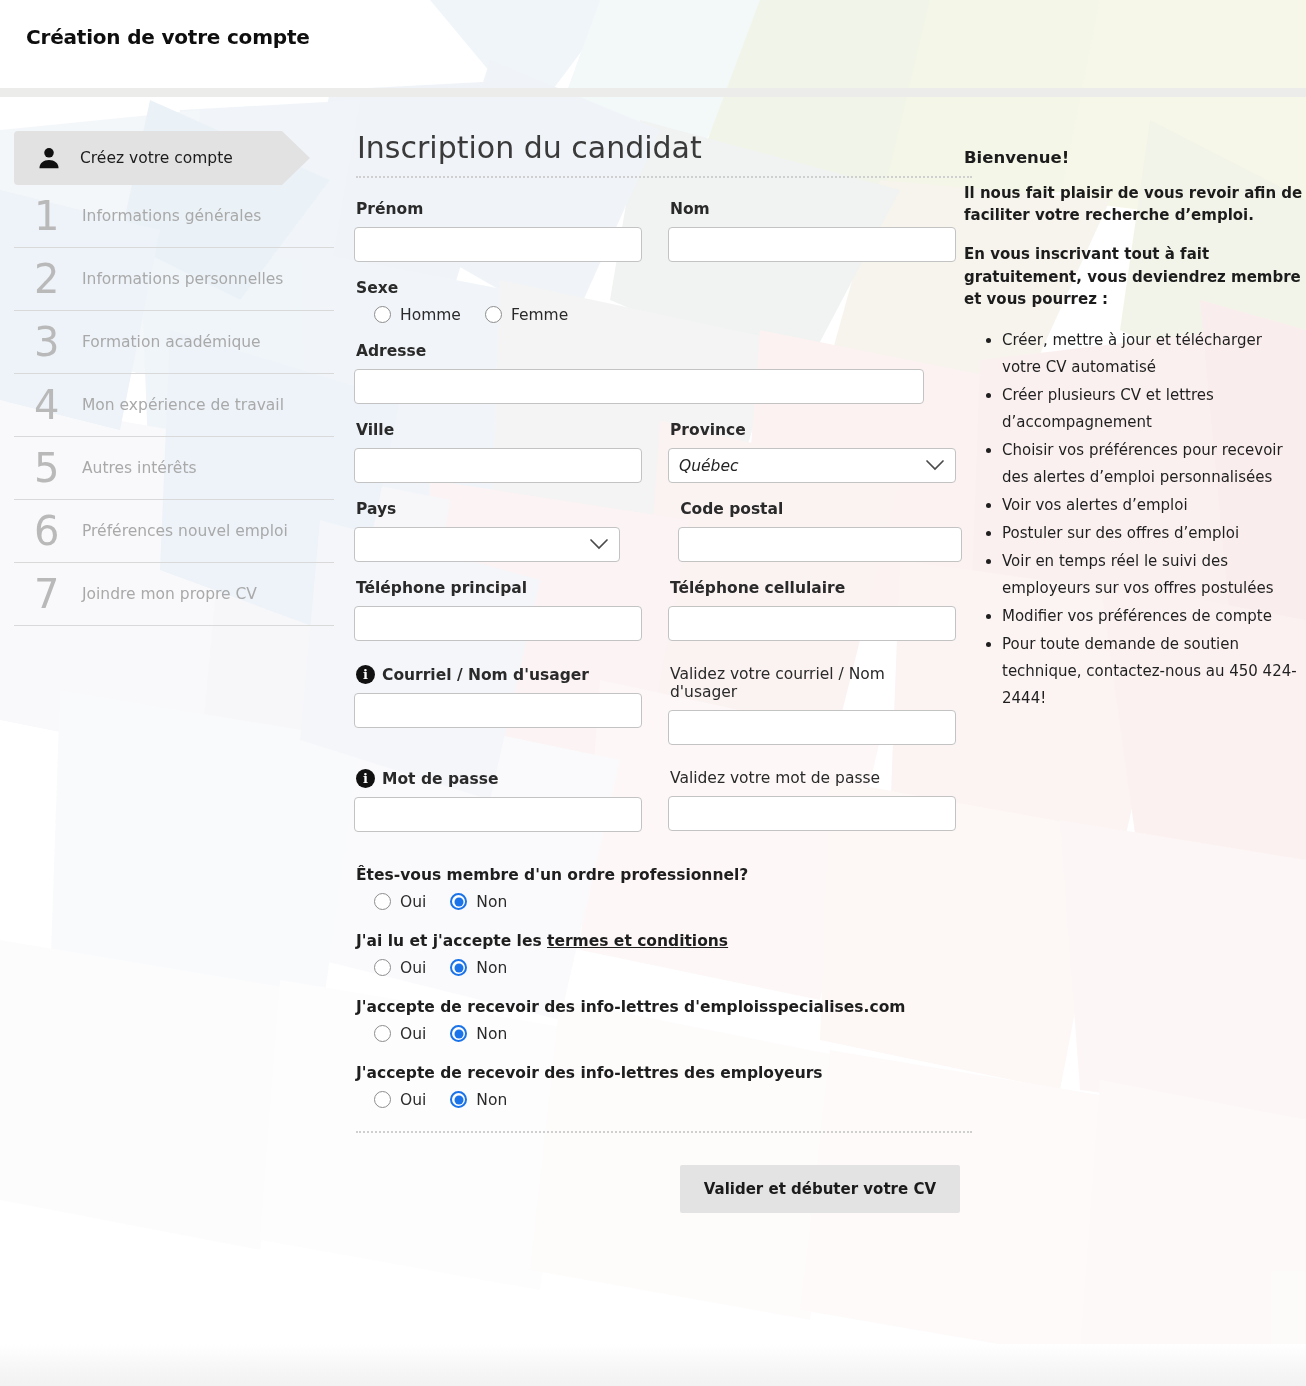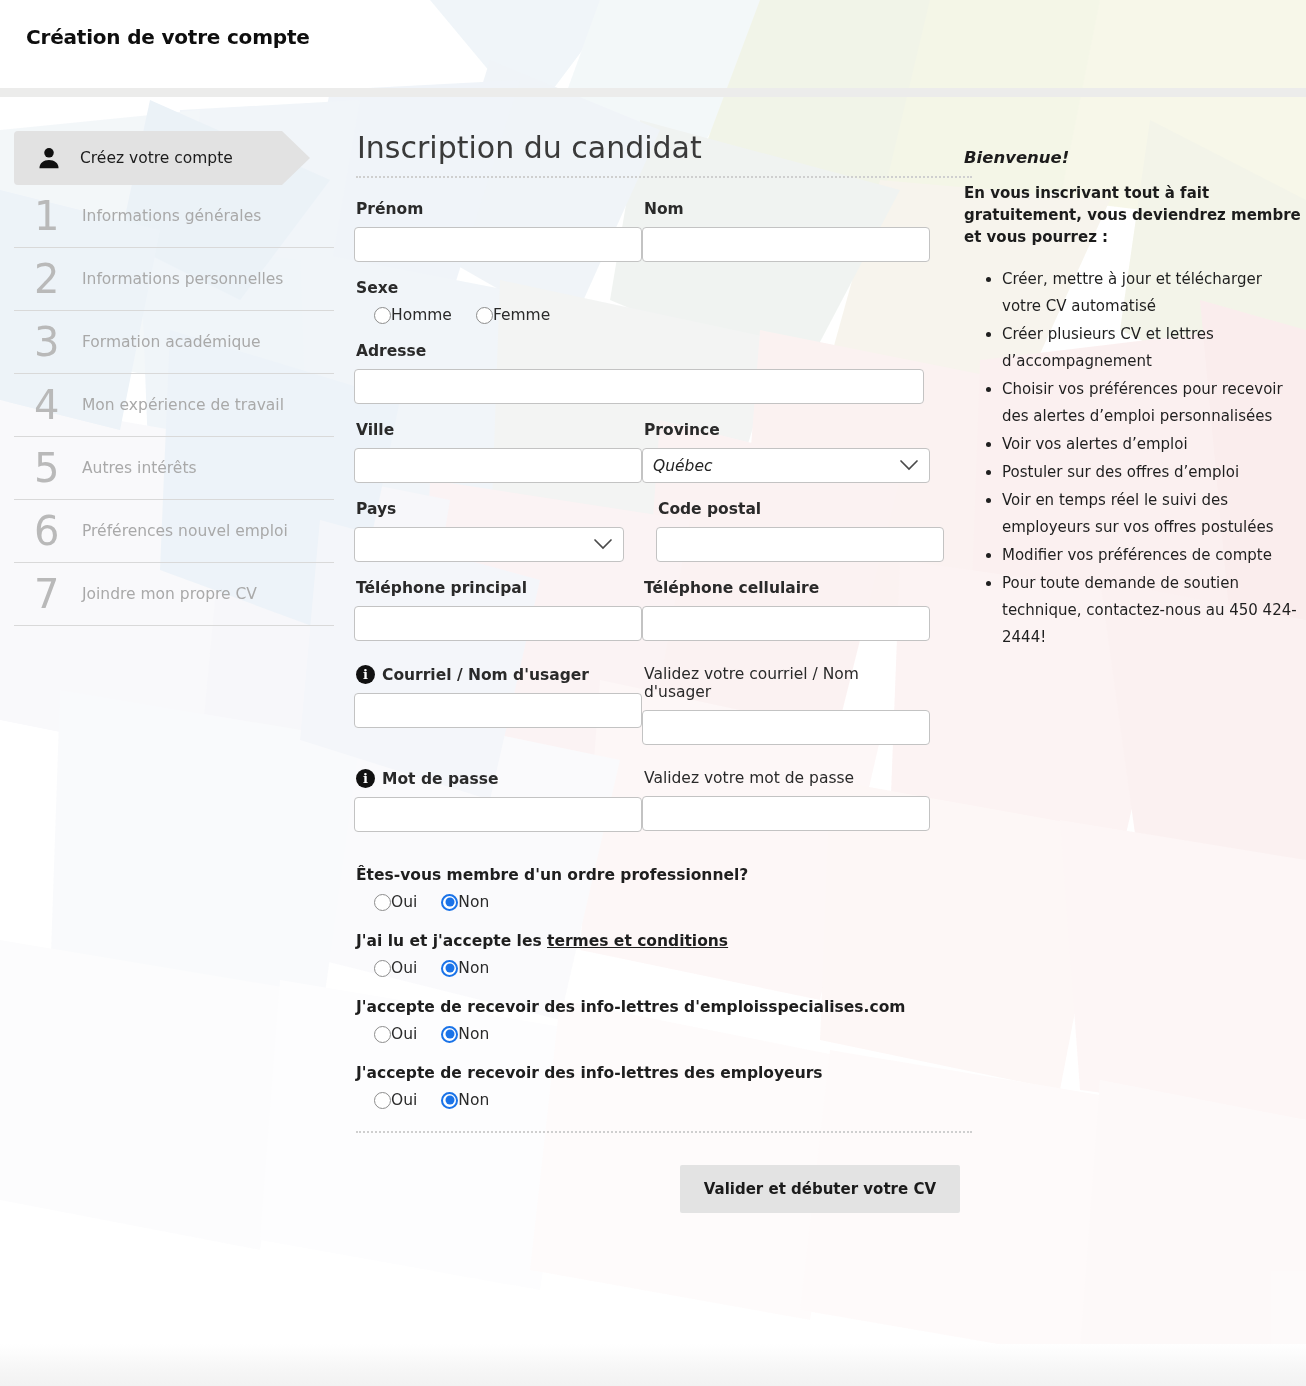--- a/index.html
+++ b/index.html
@@ -74,21 +74,21 @@
 
   
   .form-title {
     font-size:30px; font-weight:400; color:#3a3a3a;
     margin:0 0 12px 3px; line-height:1.1;
   }
   .dotted-sep {
     border-top:2px dotted #cfcfcf;
     margin:0 0 22px 2px; width:616px; height:0;
   }
-  .row { display:flex; margin-bottom:17px; }
+  .row { display:flex; gap:26px; margin-bottom:17px; }
   .fld { display:flex; flex-direction:column; }
   .fld.half { width:288px; }
   .fld.full { width:570px; }
   .fld.short { width:270px; }
 
   label.fl {
     font-size:15.5px; font-weight:bold; color:#2a2a2a;
     margin:0 0 9px 2px; display:flex; align-items:center; gap:7px;
   }
   label.fl.reg { font-weight:400; color:#2a2a2a; }
@@ -118,21 +118,21 @@
   .info-i {
     width:19px; height:19px; border-radius:50%;
     background:#111; color:#fff;
     font-size:13px; font-weight:bold; font-family:"DejaVu Serif", serif;
     display:inline-flex; align-items:center; justify-content:center;
     line-height:1; flex:0 0 19px;
   }
 
   
   .radio-row { display:flex; align-items:center; gap:0; margin:0 0 0 20px; }
-  .radio-opt { display:flex; align-items:center; margin-right:24px; cursor:pointer; }
+  .radio-opt { display:flex; align-items:flex-start; gap:9px; margin-right:24px; cursor:pointer; }
   .rad {
     width:17px; height:17px; border-radius:50%;
     border:1.6px solid #8d8d8d; background:#fff;
     display:inline-block; position:relative; flex:0 0 17px;
   }
   .rad.on { border-color:#1a73e8; border-width:2px; }
   .rad.on::after {
     content:""; position:absolute; left:50%; top:50%;
     width:9px; height:9px; border-radius:50%;
     background:#1a73e8; transform:translate(-50%,-50%);
@@ -146,21 +146,21 @@
 
   .bottom-sep { border-top:2px dotted #cfcfcf; margin:22px 0 0 2px; width:616px; height:0; }
   .btn-row { display:flex; justify-content:flex-end; padding-right:2px; margin-top:32px; }
   .submit-btn {
     background:#e3e3e3; border:none; border-radius:2px;
     padding:15px 24px; font-family:"DejaVu Sans", sans-serif;
     font-size:15px; font-weight:bold; color:#1b1b1b; cursor:pointer;
   }
 
   
-  .aside-h { font-size:16.5px; font-weight:bold; color:#1c1c1c; margin:0 0 15px 0;font-style:italic; }
+  .aside-h { font-size:16.5px; font-weight:bold; color:#1c1c1c; margin:0 0 15px 0; }
   .aside-p { font-size:15px; font-weight:bold; color:#1c1c1c; margin:0 0 17px 0; line-height:1.48; }
   .aside-ul { margin:8px; padding-left:30px; list-style:disc; }
   .aside-ul li { font-size:15px; color:#1f1f1f; line-height:1.8; margin-bottom:1px; }
 
   
   .footer-band {
     position:absolute; left:0; bottom:0; width:100%; height:42px;
     background:linear-gradient(180deg,#ffffff 0%,#f7f7f7 55%,#f2f2f2 100%);
     z-index:1;
   }
@@ -447,20 +447,21 @@
 
     <div class="bottom-sep"></div>
 
     <div class="btn-row">
       <button class="submit-btn">Valider et débuter votre CV</button>
     </div>
   </main>
 
   <aside class="col-aside">
     <h3 class="aside-h">Bienvenue!</h3>
+    <p class="aside-p">Il nous fait plaisir de vous revoir afin de faciliter votre recherche d’emploi.</p>
     <p class="aside-p">En vous inscrivant tout à fait gratuitement, vous deviendrez membre et vous pourrez :</p>
     <ul class="aside-ul">
       <li>Créer, mettre à jour et télécharger votre CV automatisé</li>
       <li>Créer plusieurs CV et lettres d’accompagnement</li>
       <li>Choisir vos préférences pour recevoir des alertes d’emploi personnalisées</li>
       <li>Voir vos alertes d’emploi</li>
       <li>Postuler sur des offres d’emploi</li>
       <li>Voir en temps réel le suivi des employeurs sur vos offres postulées</li>
       <li>Modifier vos préférences de compte</li>
       <li>Pour toute demande de soutien technique, contactez-nous au 450 424-2444!</li>

